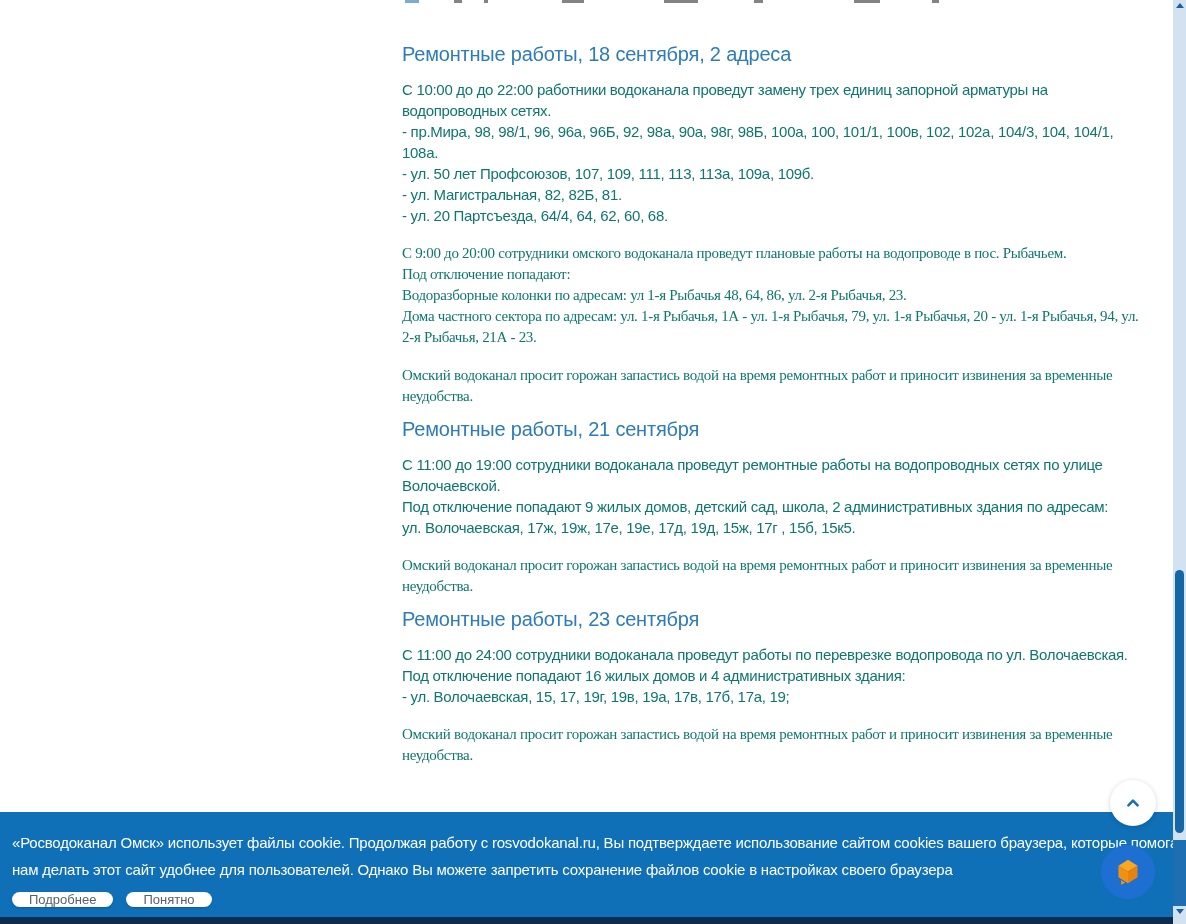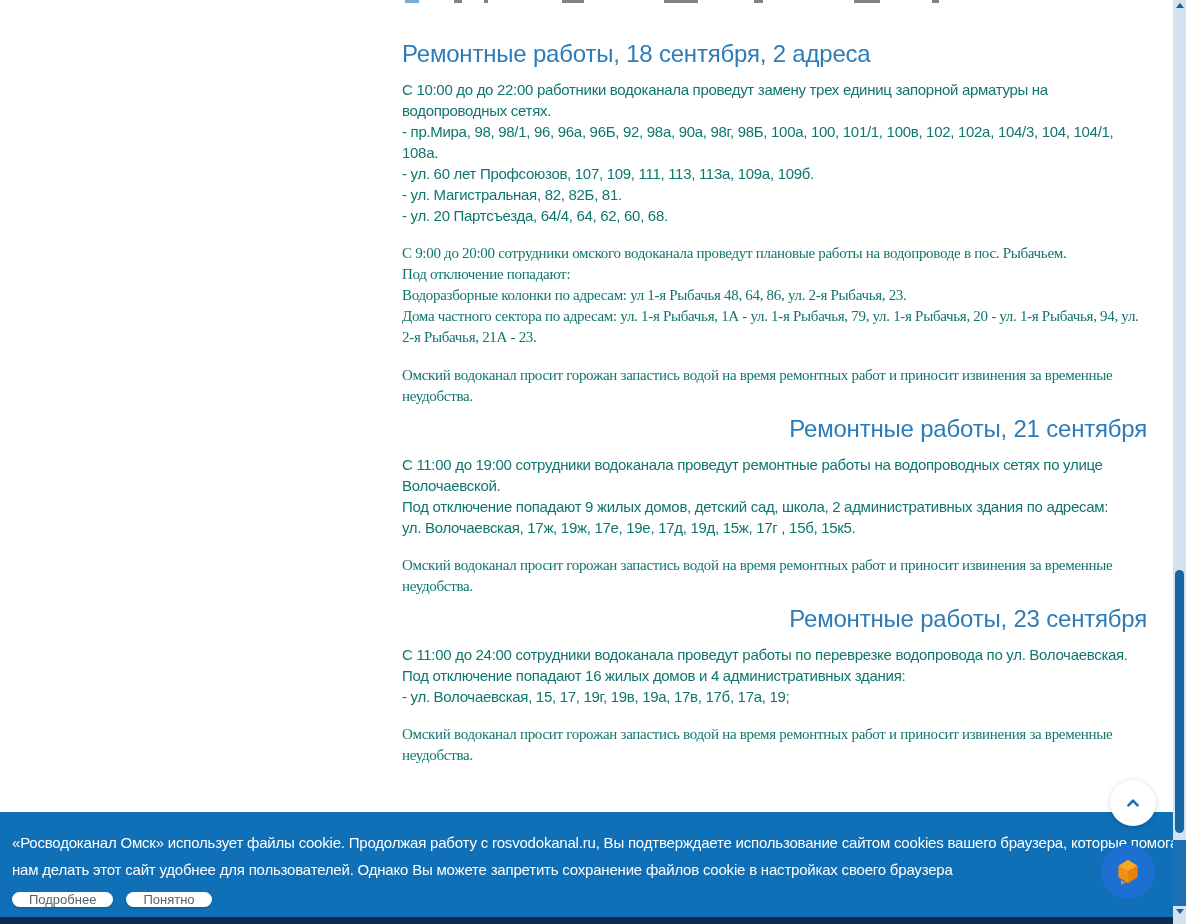--- a/index.html
+++ b/index.html
@@ -8,24 +8,24 @@
     background:#ffffff;
     font-family:"Liberation Sans","DejaVu Sans",sans-serif;
     -webkit-font-smoothing:antialiased;
   }
   
   .content{position:absolute;left:402px;top:0;width:745px;z-index:1;}
   .frags{position:absolute;left:0;top:0;width:600px;height:6px;overflow:hidden;}
   .frags i{position:absolute;top:0;height:3px;background:#5a5a5a;opacity:.75;display:block;}
   .frags i.b{background:#4a90c4;}
   .heading{
-    font-size:24px;line-height:32px;font-weight:400;color:#2d7cb8;
+    font-size:20px;line-height:32px;font-weight:400;color:#2d7cb8;
     margin:38px 0 9px;letter-spacing:-0.2px;
   }
-  .heading.mid{margin:6px 0 9px;text-align:right;}
+  .heading.mid{margin:6px 0 9px;}
   .para{font-size:15px;line-height:21px;color:#0f766e;letter-spacing:-0.3px;}
   .para + .para{margin-top:17px;font-family:Liberation Serif, serif;}
   .line{min-height:21px;}
   
   .cookie-banner{
     position:absolute;left:0;top:812px;width:100%;height:105px;
     background:#0f6fb7;z-index:5;box-sizing:border-box;padding:17px 0 0 12px;
   }
   .cb-line{
     color:#feffff;font-size:15px;line-height:27px;letter-spacing:-0.2px;
@@ -80,21 +80,21 @@
     <i style="left:352px;width:9px;"></i>
     <i style="left:452px;width:26px;"></i>
     <i style="left:530px;width:7px;"></i>
   </div>
 
   <h1 class="heading">Ремонтные работы, 18 сентября, 2 адреса</h1>
 
   <div class="para">
     <div class="line">С 10:00 до до 22:00 работники водоканала проведут замену трех единиц запорной арматуры на водопроводных сетях.</div>
     <div class="line">- пр.Мира, 98, 98/1, 96, 96а, 96Б, 92, 98а, 90а, 98г, 98Б, 100а, 100, 101/1, 100в, 102, 102а, 104/3, 104, 104/1, 108а.</div>
-    <div class="line">- ул. 60 лет Профсоюзов, 107, 109, 111, 113, 113а, 109а, 109б.</div>
+    <div class="line">- ул. 50 лет Профсоюзов, 107, 109, 111, 113, 113а, 109а, 109б.</div>
     <div class="line">- ул. Магистральная, 82, 82Б, 81.</div>
     <div class="line">- ул. 20 Партсъезда, 64/4, 64, 62, 60, 68.</div>
   </div>
 
   <div class="para">
     <div class="line">С 9:00 до 20:00 сотрудники омского водоканала проведут плановые работы на водопроводе в пос. Рыбачьем.</div>
     <div class="line">Под отключение попадают:</div>
     <div class="line">Водоразборные колонки по адресам: ул 1-я Рыбачья 48, 64, 86, ул. 2-я Рыбачья, 23.</div>
     <div class="line">Дома частного сектора по адресам: ул. 1-я Рыбачья, 1А - ул. 1-я Рыбачья, 79, ул. 1-я Рыбачья, 20 - ул. 1-я Рыбачья, 94, ул. 2-я Рыбачья, 21А - 23.</div>
   </div>

